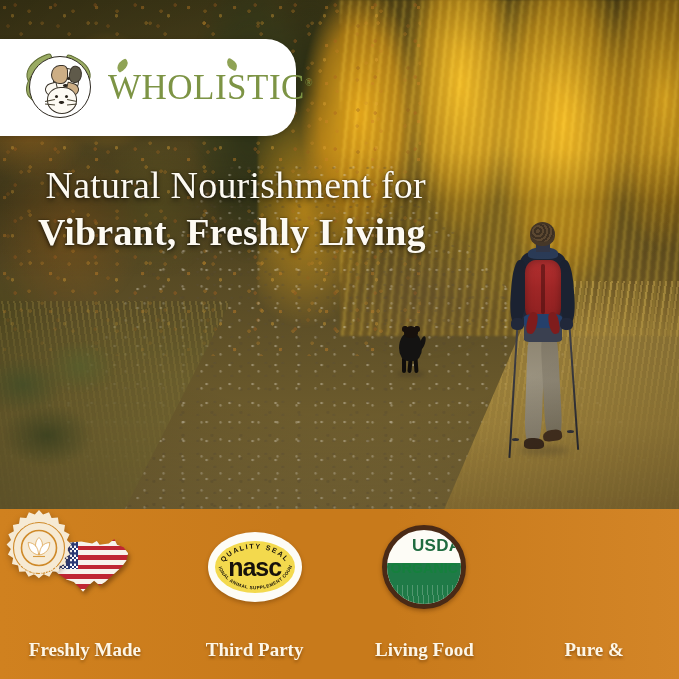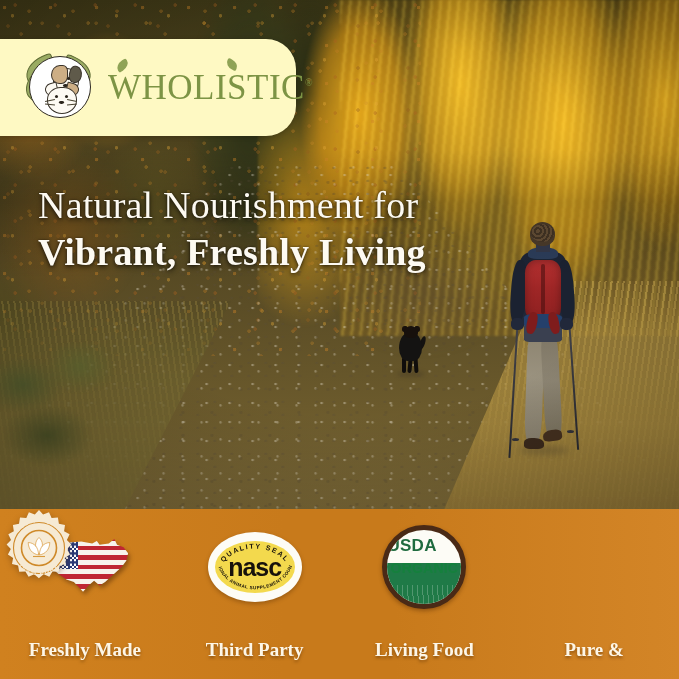--- a/index.html
+++ b/index.html
@@ -201,21 +201,21 @@
     background:radial-gradient(ellipse 80% 72% at 52% 44%, rgba(0,0,0,0) 52%, rgba(0,0,0,.26) 100%);
   }
   .headline-scrim{
     position:absolute;left:0;top:150px;width:100%;height:130px;pointer-events:none;
     background:linear-gradient(180deg, rgba(0,0,0,0) 0%, rgba(0,0,0,.14) 40%, rgba(0,0,0,0) 100%);
   }
 
   
   .logo-badge{
     position:absolute;left:0;top:39px;width:296px;height:97px;
-    background:#fef9c3;
+    background:#ffffff;
     border-top-right-radius:30px;border-bottom-right-radius:30px;
     display:flex;align-items:center;
     box-shadow:0 1px 5px rgba(0,0,0,.20);
     z-index:6;
   }
   .logo-mark{position:relative;width:74px;height:74px;margin-left:22px;flex:0 0 auto;}
   .logo-circle{
     position:absolute;left:7px;top:5px;width:60px;height:60px;
     border:1.4px solid #2f2a22;border-radius:50%;background:#fff;overflow:hidden;
   }
@@ -267,24 +267,25 @@
   .logo-word .reg{font-size:10px;vertical-align:super;color:#7d9445;}
   .logo-leaf-w{position:absolute;left:8px;top:-9px;width:13px;height:9px;background:#8fa355;border-radius:70% 14% 70% 14%;transform:rotate(-34deg);}
   .logo-leaf-i{position:absolute;left:118px;top:-10px;width:12px;height:9px;background:#8fa355;border-radius:14% 70% 14% 70%;transform:rotate(28deg);}
   .logo-sub{
     font-family:"Liberation Serif", serif;
     font-size:12.5px;letter-spacing:6.2px;color:#2a2520;margin-top:4px;white-space:nowrap;
   }
 
   
   .headline{
-    position:absolute;left:38px;top:184px;z-index:5;
+    position:absolute;left:38px;top:164px;z-index:5;
     color:#fdfaf2;
     text-shadow:0 2px 5px rgba(0,0,0,.62), 0 0 2px rgba(0,0,0,.5);
     font-family:"Liberation Serif", serif;
+    text-align:right;
   }
   .headline .l1{font-size:38px;font-weight:400;line-height:1.14;letter-spacing:.2px;}
   .headline .l2{font-size:38px;font-weight:700;line-height:1.2;letter-spacing:.2px;margin-top:3px;}
 
   
   .badge-bar{
     position:absolute;left:0;top:509px;width:679px;height:170px;
     background:linear-gradient(90deg,#d0811f 0%,#c87a1b 42%,#c87a1b 58%,#d38527 100%);
     display:flex;align-items:flex-start;z-index:5;
   }
@@ -357,21 +358,21 @@
   }
   .usda-green{
     position:absolute;left:0;bottom:0;width:100%;height:56%;
     background:#1f7a47;
   }
   .usda-green:after{
     content:"";position:absolute;left:-6%;bottom:0;width:112%;height:46%;
     background:repeating-linear-gradient(86deg, rgba(255,255,255,.22) 0 1px, rgba(255,255,255,0) 1px 5px);
   }
   .usda-top{
-    position:absolute;left:0;top:6px;width:100%;text-align:left;
+    position:absolute;left:0;top:6px;width:100%;text-align:right;
     font-family:"Liberation Sans", sans-serif;font-weight:700;font-size:17px;
     color:#1f6b3f;letter-spacing:.3px;z-index:3;
   }
   .usda-bot{
     position:absolute;left:0;top:30px;width:100%;text-align:center;
     font-family:"Liberation Sans", sans-serif;font-weight:700;font-size:14px;
     color:#15803d;letter-spacing:.2px;z-index:3;
   }
   .pure-svg{position:absolute;left:0;top:0;width:78px;height:78px;
     filter:drop-shadow(0 2px 3px rgba(80,40,4,.4));}

